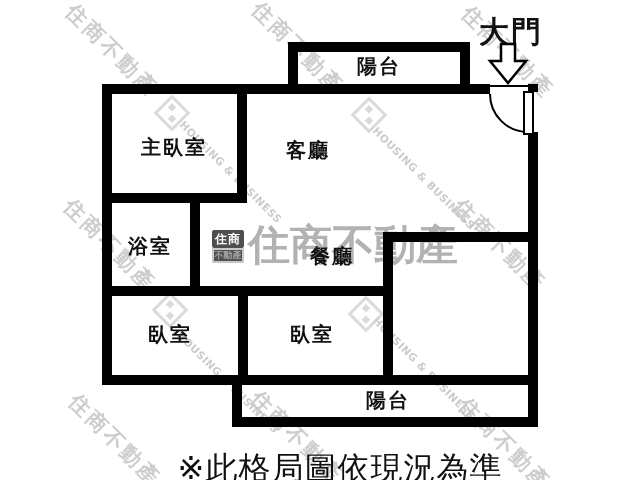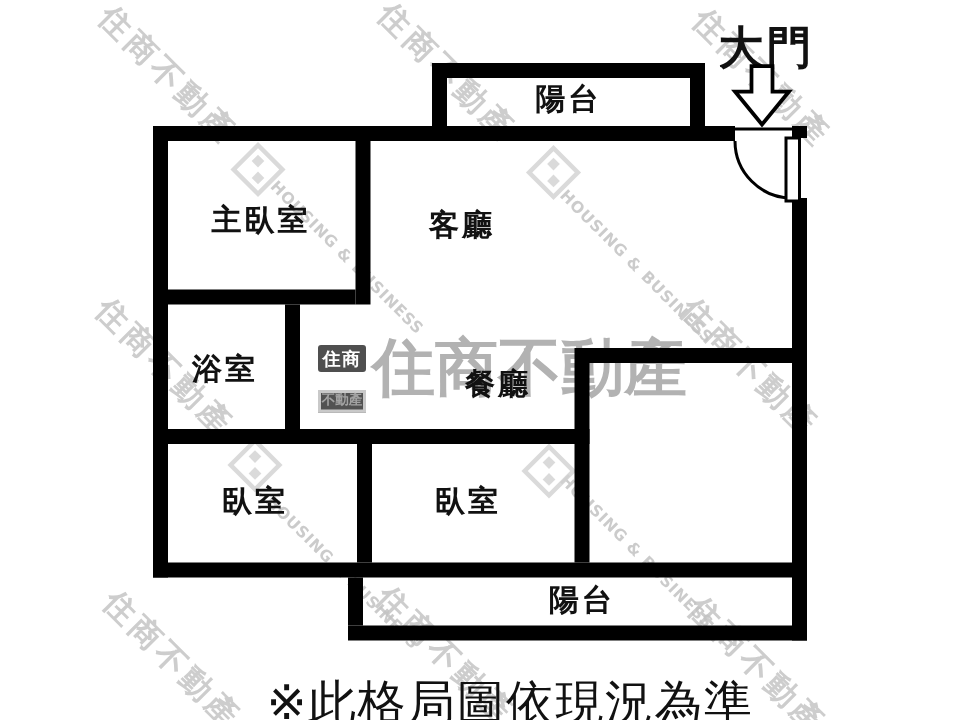--- a/index.html
+++ b/index.html
@@ -44,21 +44,21 @@
     position:absolute;z-index:6;left:248px;top:224px;color:#9f9f9f;opacity:.8;
     font-size:42px;font-weight:700;letter-spacing:0;white-space:nowrap;line-height:1;
   }
   .wm-logo{position:absolute;z-index:6;left:212px;top:230px;width:32px;opacity:.9;}
   .wm-logo .lt{
     background:#3d3d3d;color:#fff;font-size:12px;font-weight:700;text-align:center;
     height:18px;line-height:18px;letter-spacing:1px;border-radius:2px;
   }
   .wm-logo .lb{
     background:#404040;border:2px solid #c4c4c4;color:#999;font-size:9px;font-weight:700;
-    text-align:center;height:11px;line-height:11px;letter-spacing:0;margin-top:12px;
+    text-align:center;height:11px;line-height:11px;letter-spacing:0;margin-top:0;
   }
   
   #overlay{position:absolute;left:0;top:0;z-index:40;}
 </style>
 </head>
 <body>
 
 <div id="canvas">
 
   <span class="wm-cn" style="left:112px;top:50px;">住商不動產</span>

